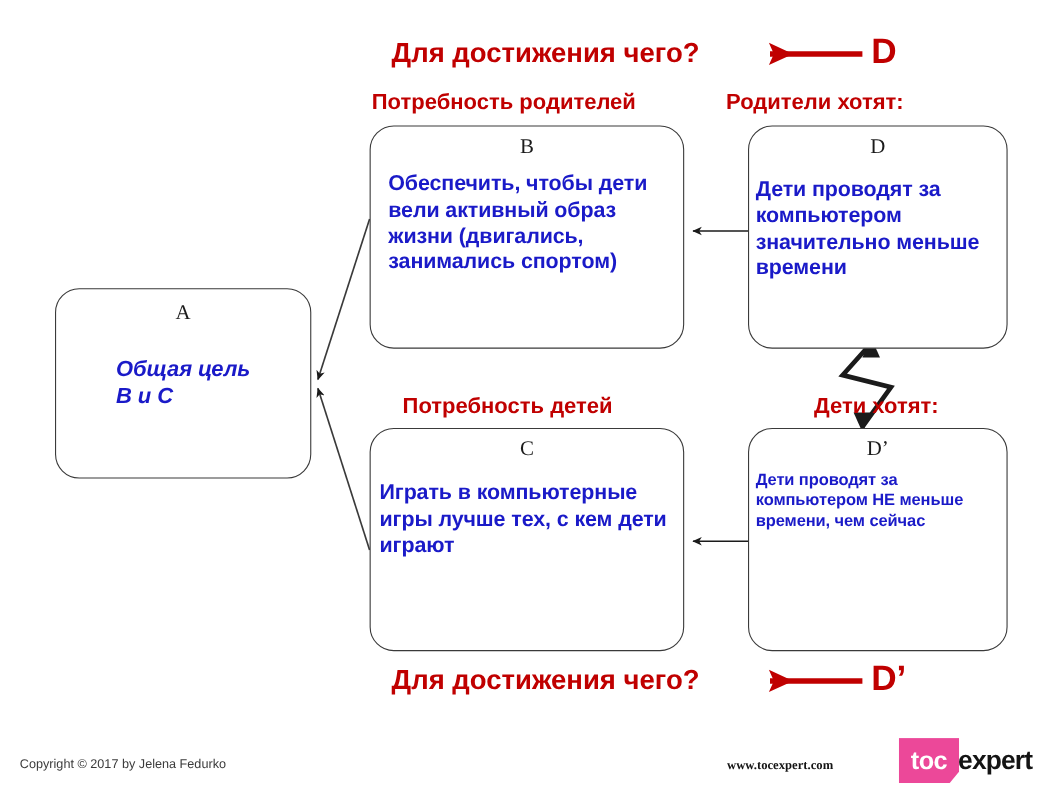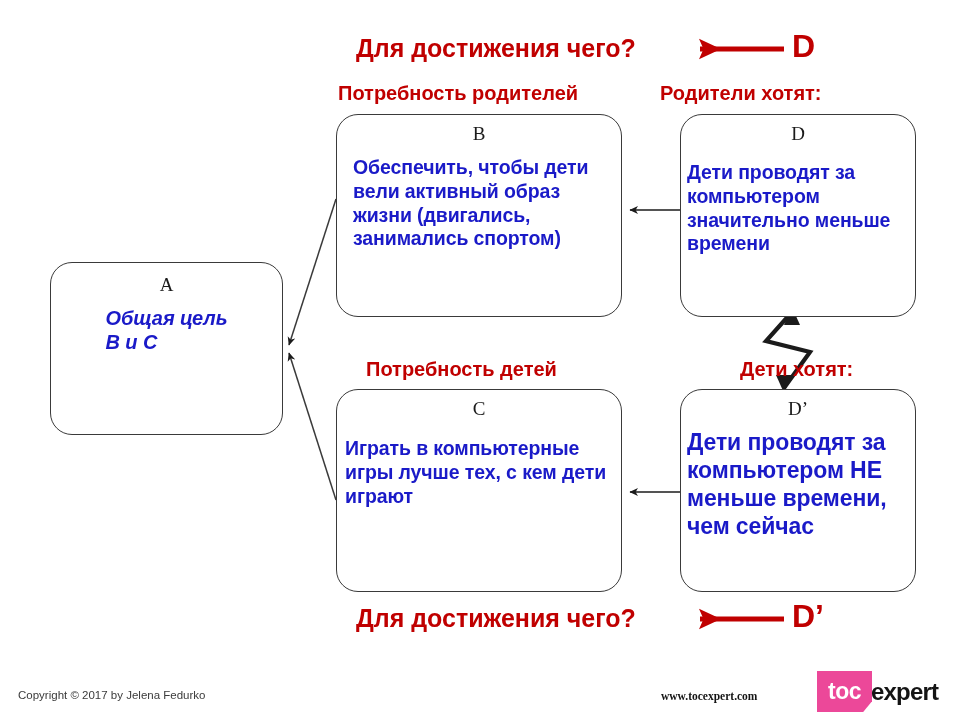--- a/index.html
+++ b/index.html
@@ -37,42 +37,42 @@
     line-height:1.22;
     letter-spacing:-0.1px;
   }
 
   
   #box-a{left:50px;top:262px;width:233px;height:173px;}
   #box-a .tag{margin-top:12px;}
   #box-a .body{
     font-style:italic;
     font-size:20px;
-    margin-top:12px;
+    margin-top:30px;
   }
 
   
   #box-b{left:336px;top:114px;width:286px;height:203px;}
   #box-b .tag{margin-top:9px;}
   #box-b .body{font-size:19.5px;margin-top:13px;width:252px;}
 
   
   #box-c{left:336px;top:389px;width:286px;height:203px;}
   #box-c .tag{margin-top:9px;}
   #box-c .body{font-size:19.5px;margin-top:19px;width:268px;}
 
   
   #box-d{left:680px;top:114px;width:236px;height:203px;}
   #box-d .tag{margin-top:9px;}
   #box-d .body{font-size:19.5px;margin-top:18px;width:222px;}
 
   
   #box-dp{left:680px;top:389px;width:236px;height:203px;}
   #box-dp .tag{margin-top:9px;}
-  #box-dp .body{font-size:23px;margin-top:10px;width:222px;}
+  #box-dp .body{font-size:15px;margin-top:10px;width:222px;}
 
   .red-label{
     position:absolute;
     color:#c00000;
     font-weight:bold;
     white-space:nowrap;
   }
   #lbl-goal-top{left:356px;top:34px;font-size:25px;}
   #lbl-goal-bottom{left:356px;top:604px;font-size:25px;}
   #lbl-need-parents{left:338px;top:82px;font-size:20px;}

